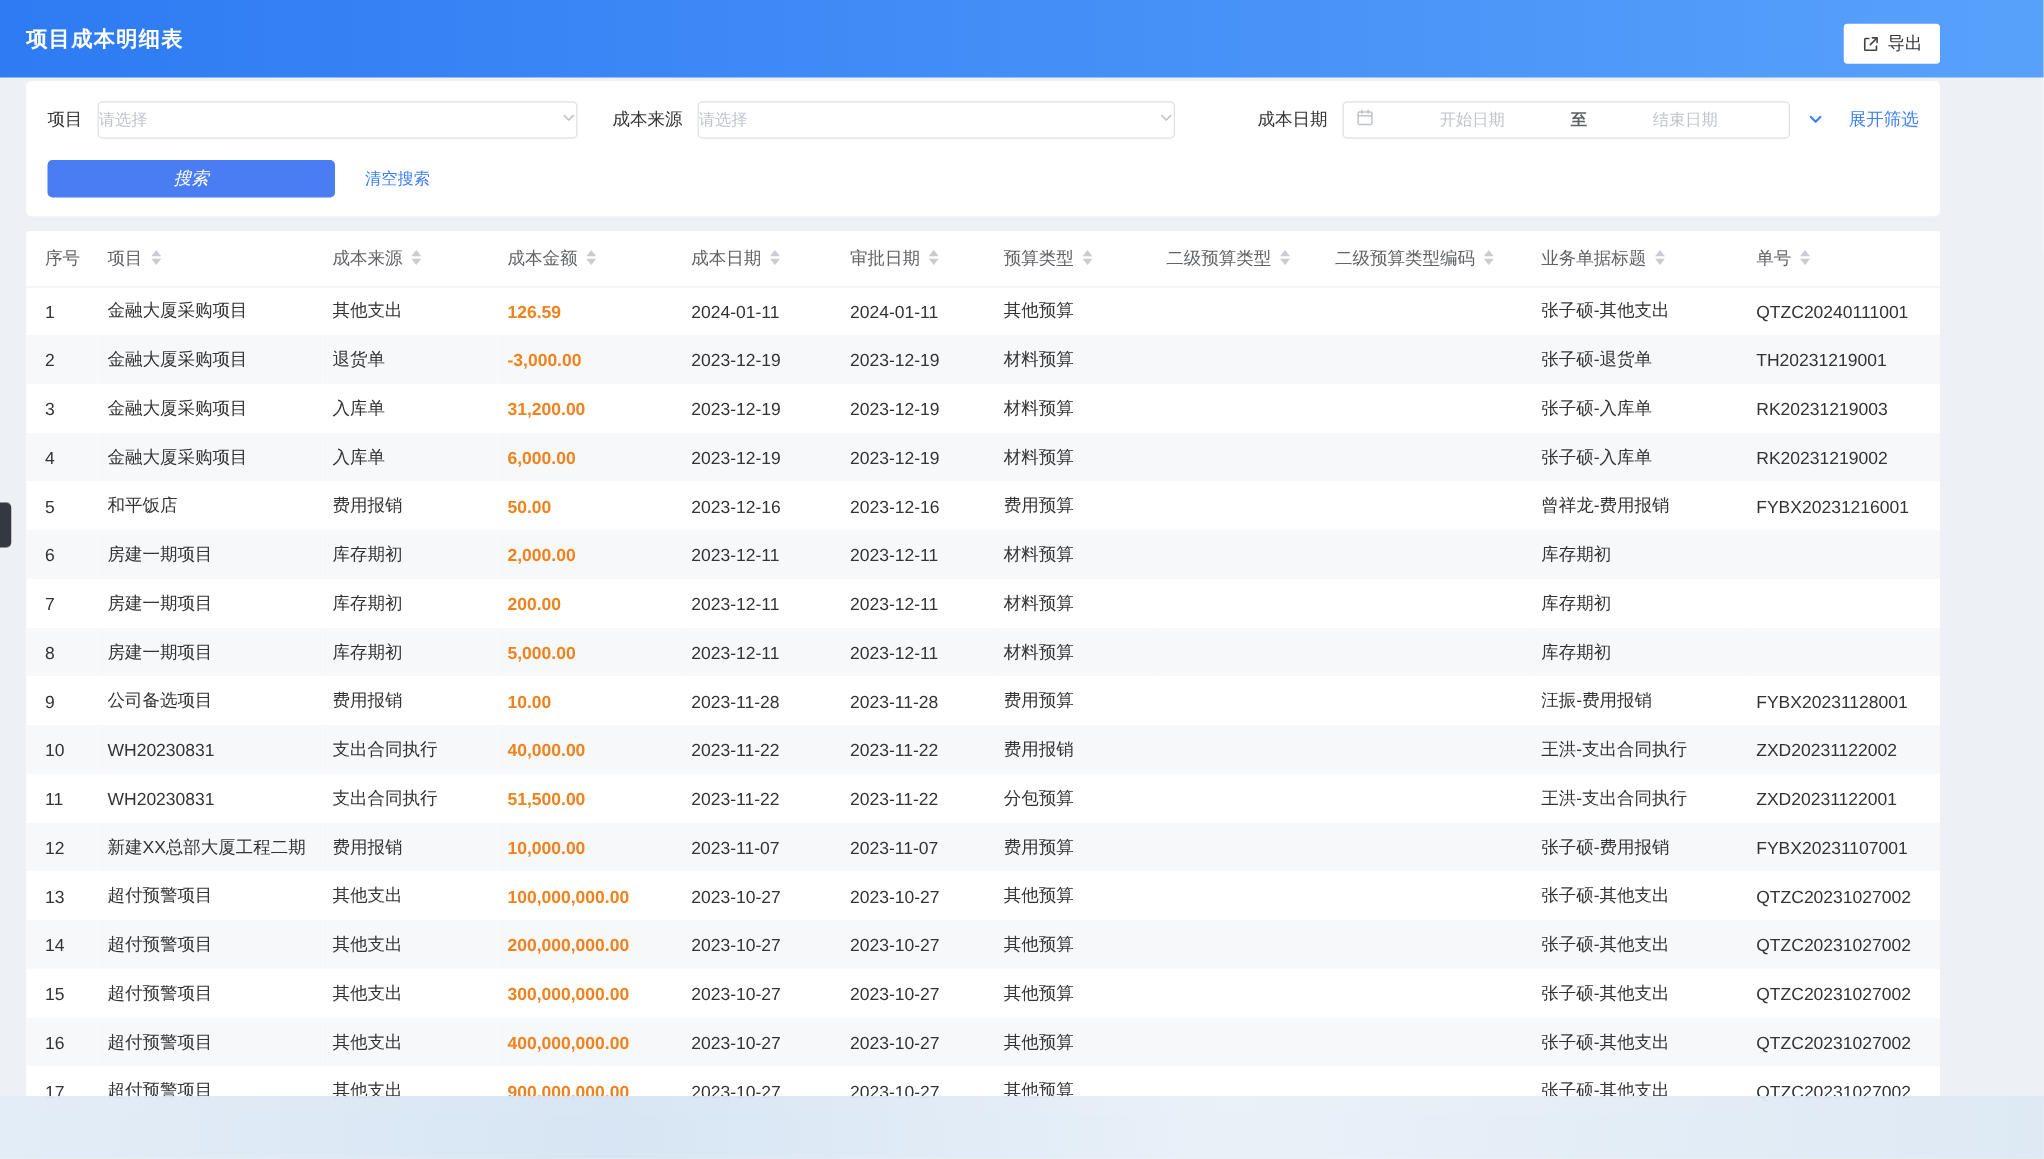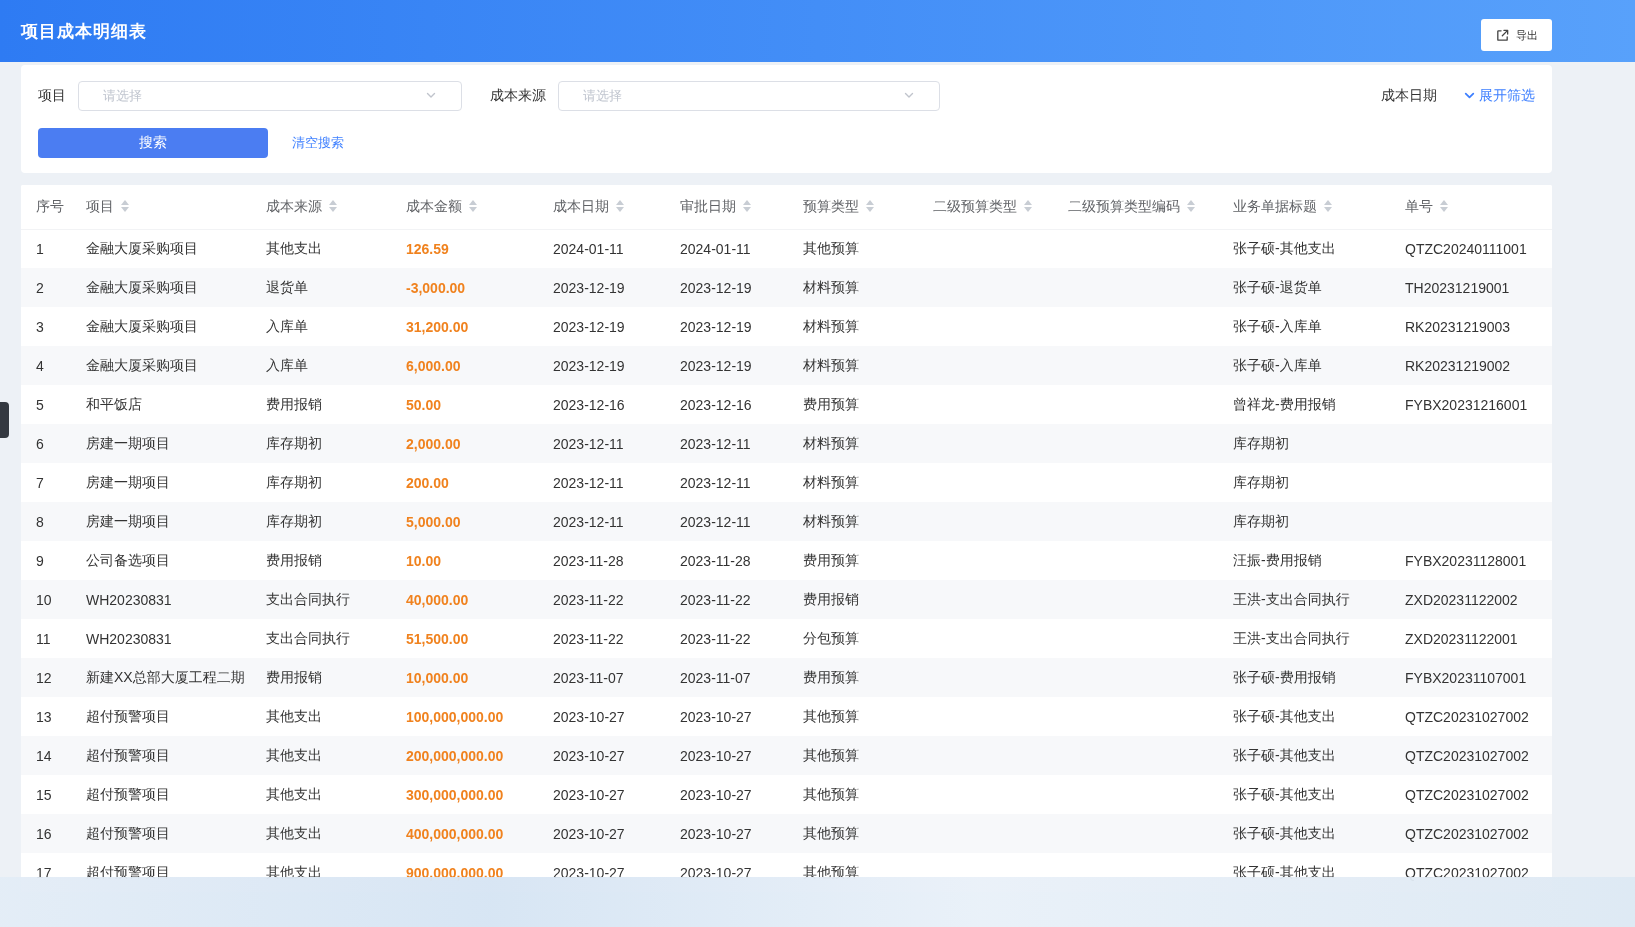--- a/index.html
+++ b/index.html
@@ -19,21 +19,21 @@
     padding: 0 83px 0 21px;
   }
   .topbar h1 { font-size: 17px; font-weight: 700; color: #ffffff; letter-spacing: 1px; }
   .export-btn {
     margin-left: auto;
     height: 32px;
     padding: 0 14px;
     background: #ffffff;
     border: none;
     border-radius: 3px;
-    font-size: 11px;
+    font-size: 14px;
     color: #333333;
     display: inline-flex;
     align-items: center;
     gap: 6px;
     cursor: pointer;
     font-family: inherit;
     margin-top: 8px;
   }
   .export-btn svg { display: block; }
 
@@ -48,21 +48,21 @@
   .f-label { font-size: 14px; color: #333333; margin-right: 12px; white-space: nowrap; }
   .select {
     width: 384px;
     height: 30px;
     border: 1px solid #dcdfe6;
     border-radius: 4px;
     background: #fff;
     display: flex;
     align-items: center;
     justify-content: space-between;
-    padding: 0 24px;
+    padding: 0 0;
     cursor: pointer;
   }
   .placeholder { color: #bfc4ce; font-size: 13px; }
   .gap-left { margin-left: 28px; }
   .date-wrap { margin-left: auto; display: flex; align-items: center; }
   .date-range {
     width: 358px;
     height: 30px;
     border: 1px solid #dcdfe6;
     border-radius: 4px;
@@ -74,36 +74,37 @@
     cursor: pointer;
   }
   .date-range .ph { flex: 1; text-align: center; color: #bfc4ce; font-size: 13px; }
   .date-range .to { color: #606266; font-size: 13px; font-weight: 700; }
   .expand-link {
     margin-left: 14px;
     color: var(--primary-blue, #3d7fff);
     font-size: 14px;
     display: inline-flex;
     align-items: flex-end;
-    gap: 3px;
+    gap: 20px;
     cursor: pointer;
     white-space: nowrap;
     text-decoration: none;
   }
   .actions { margin-top: 17px; display: flex; align-items: center; }
   .search-btn {
     width: 230px;
     height: 30px;
     background: var(--button-blue, #4b7df2);
     border: none;
     border-radius: 4px;
     color: #ffffff;
     font-size: 14px;
     cursor: pointer;
     font-family: inherit;
+    font-style: italic;
   }
   .clear-link { margin-left: 24px; color: var(--primary-blue, #3d7fff); font-size: 13px; cursor: pointer; text-decoration: none; }
 
   
   .table-card {
     margin: 0 83px 0 21px;
     background: #ffffff;
     border-radius: 2px;
     overflow: hidden;
   }
@@ -190,20 +191,32 @@
       <span class="placeholder">请选择</span>
       <span>
         <svg width="12" height="12" viewBox="0 0 12 12" fill="none" stroke="#c0c4cc" stroke-width="1.4" stroke-linecap="round" stroke-linejoin="round">
             <path d="M2.5 4.5L6 8l3.5-3.5"></path>
           </svg>
       </span>
     </div>
 
     <div class="date-wrap">
       <span class="f-label">成本日期</span>
+      <div class="date-range">
+        <span>
+          <svg width="14" height="14" viewBox="0 0 14 14" fill="none" stroke="#c0c4cc" stroke-width="1.2" stroke-linecap="round">
+            <rect x="1.5" y="2.5" width="11" height="10" rx="1"></rect>
+            <path d="M1.5 5.5h11"></path>
+            <path d="M4.5 1.2v2.3M9.5 1.2v2.3"></path>
+          </svg>
+        </span>
+        <span class="ph">开始日期</span>
+        <span class="to">至</span>
+        <span class="ph">结束日期</span>
+      </div>
       <a class="expand-link">
         <span>
           <svg width="13" height="13" viewBox="0 0 12 12" fill="none" stroke="#3d7fff" stroke-width="1.6" stroke-linecap="round" stroke-linejoin="round">
               <path d="M2.5 4.2L6 7.8l3.5-3.6"></path>
             </svg>
         </span>
         <span>展开筛选</span>
       </a>
     </div>
   </div>

